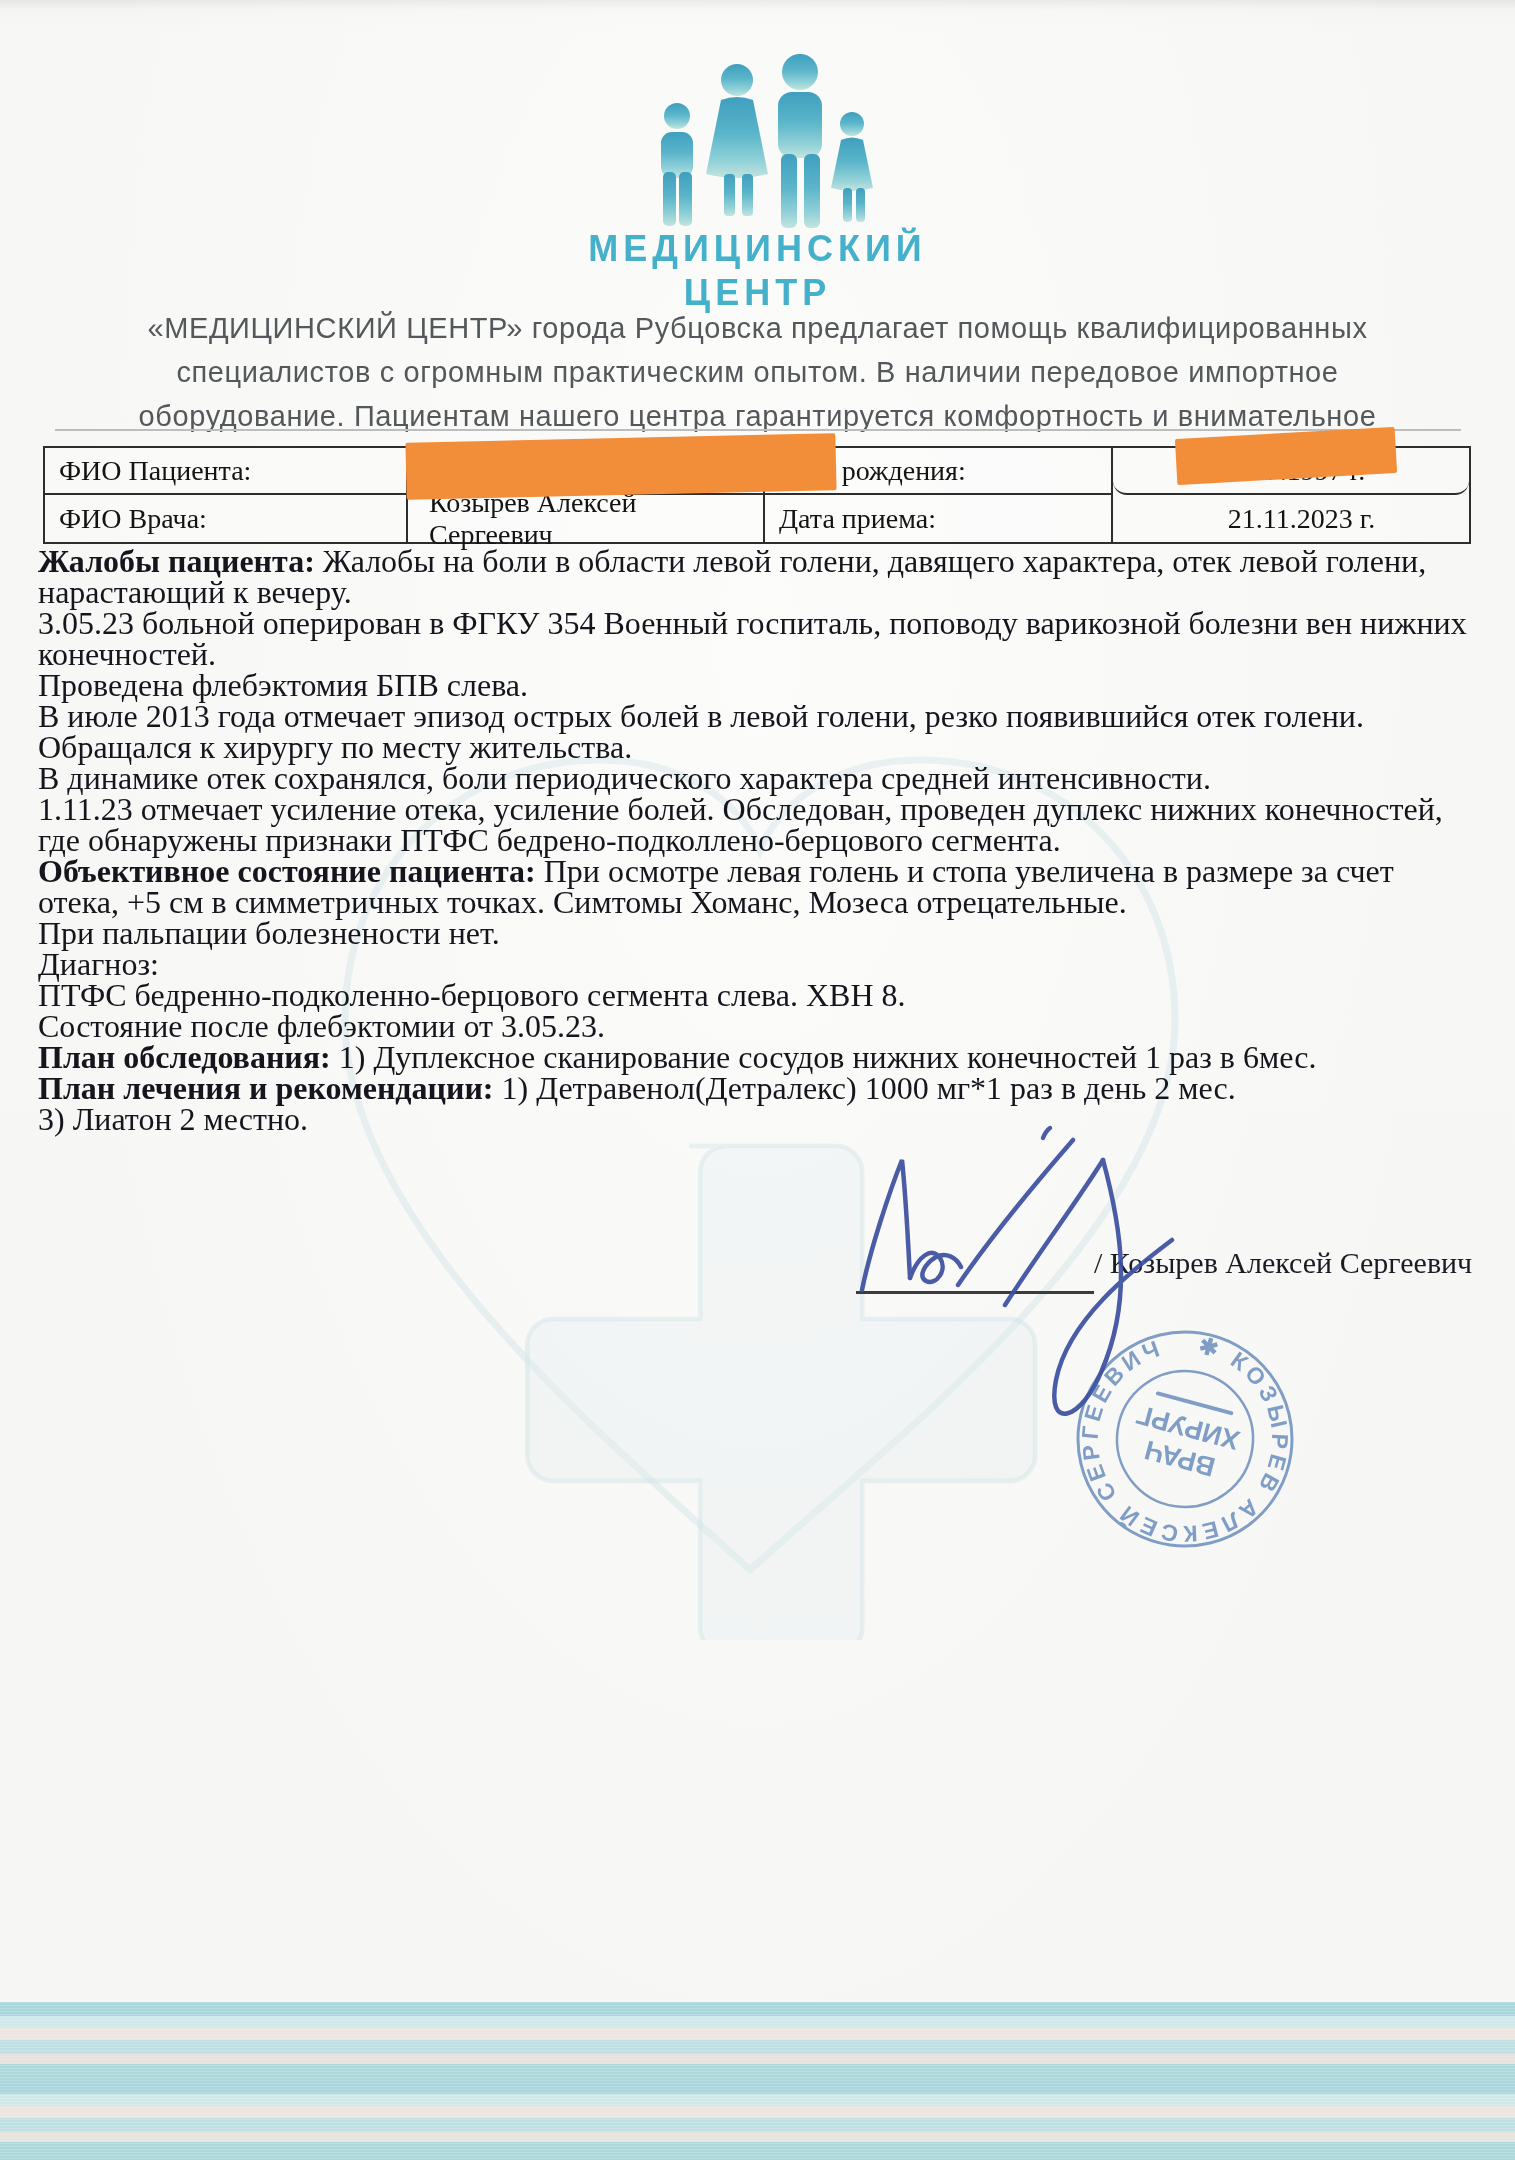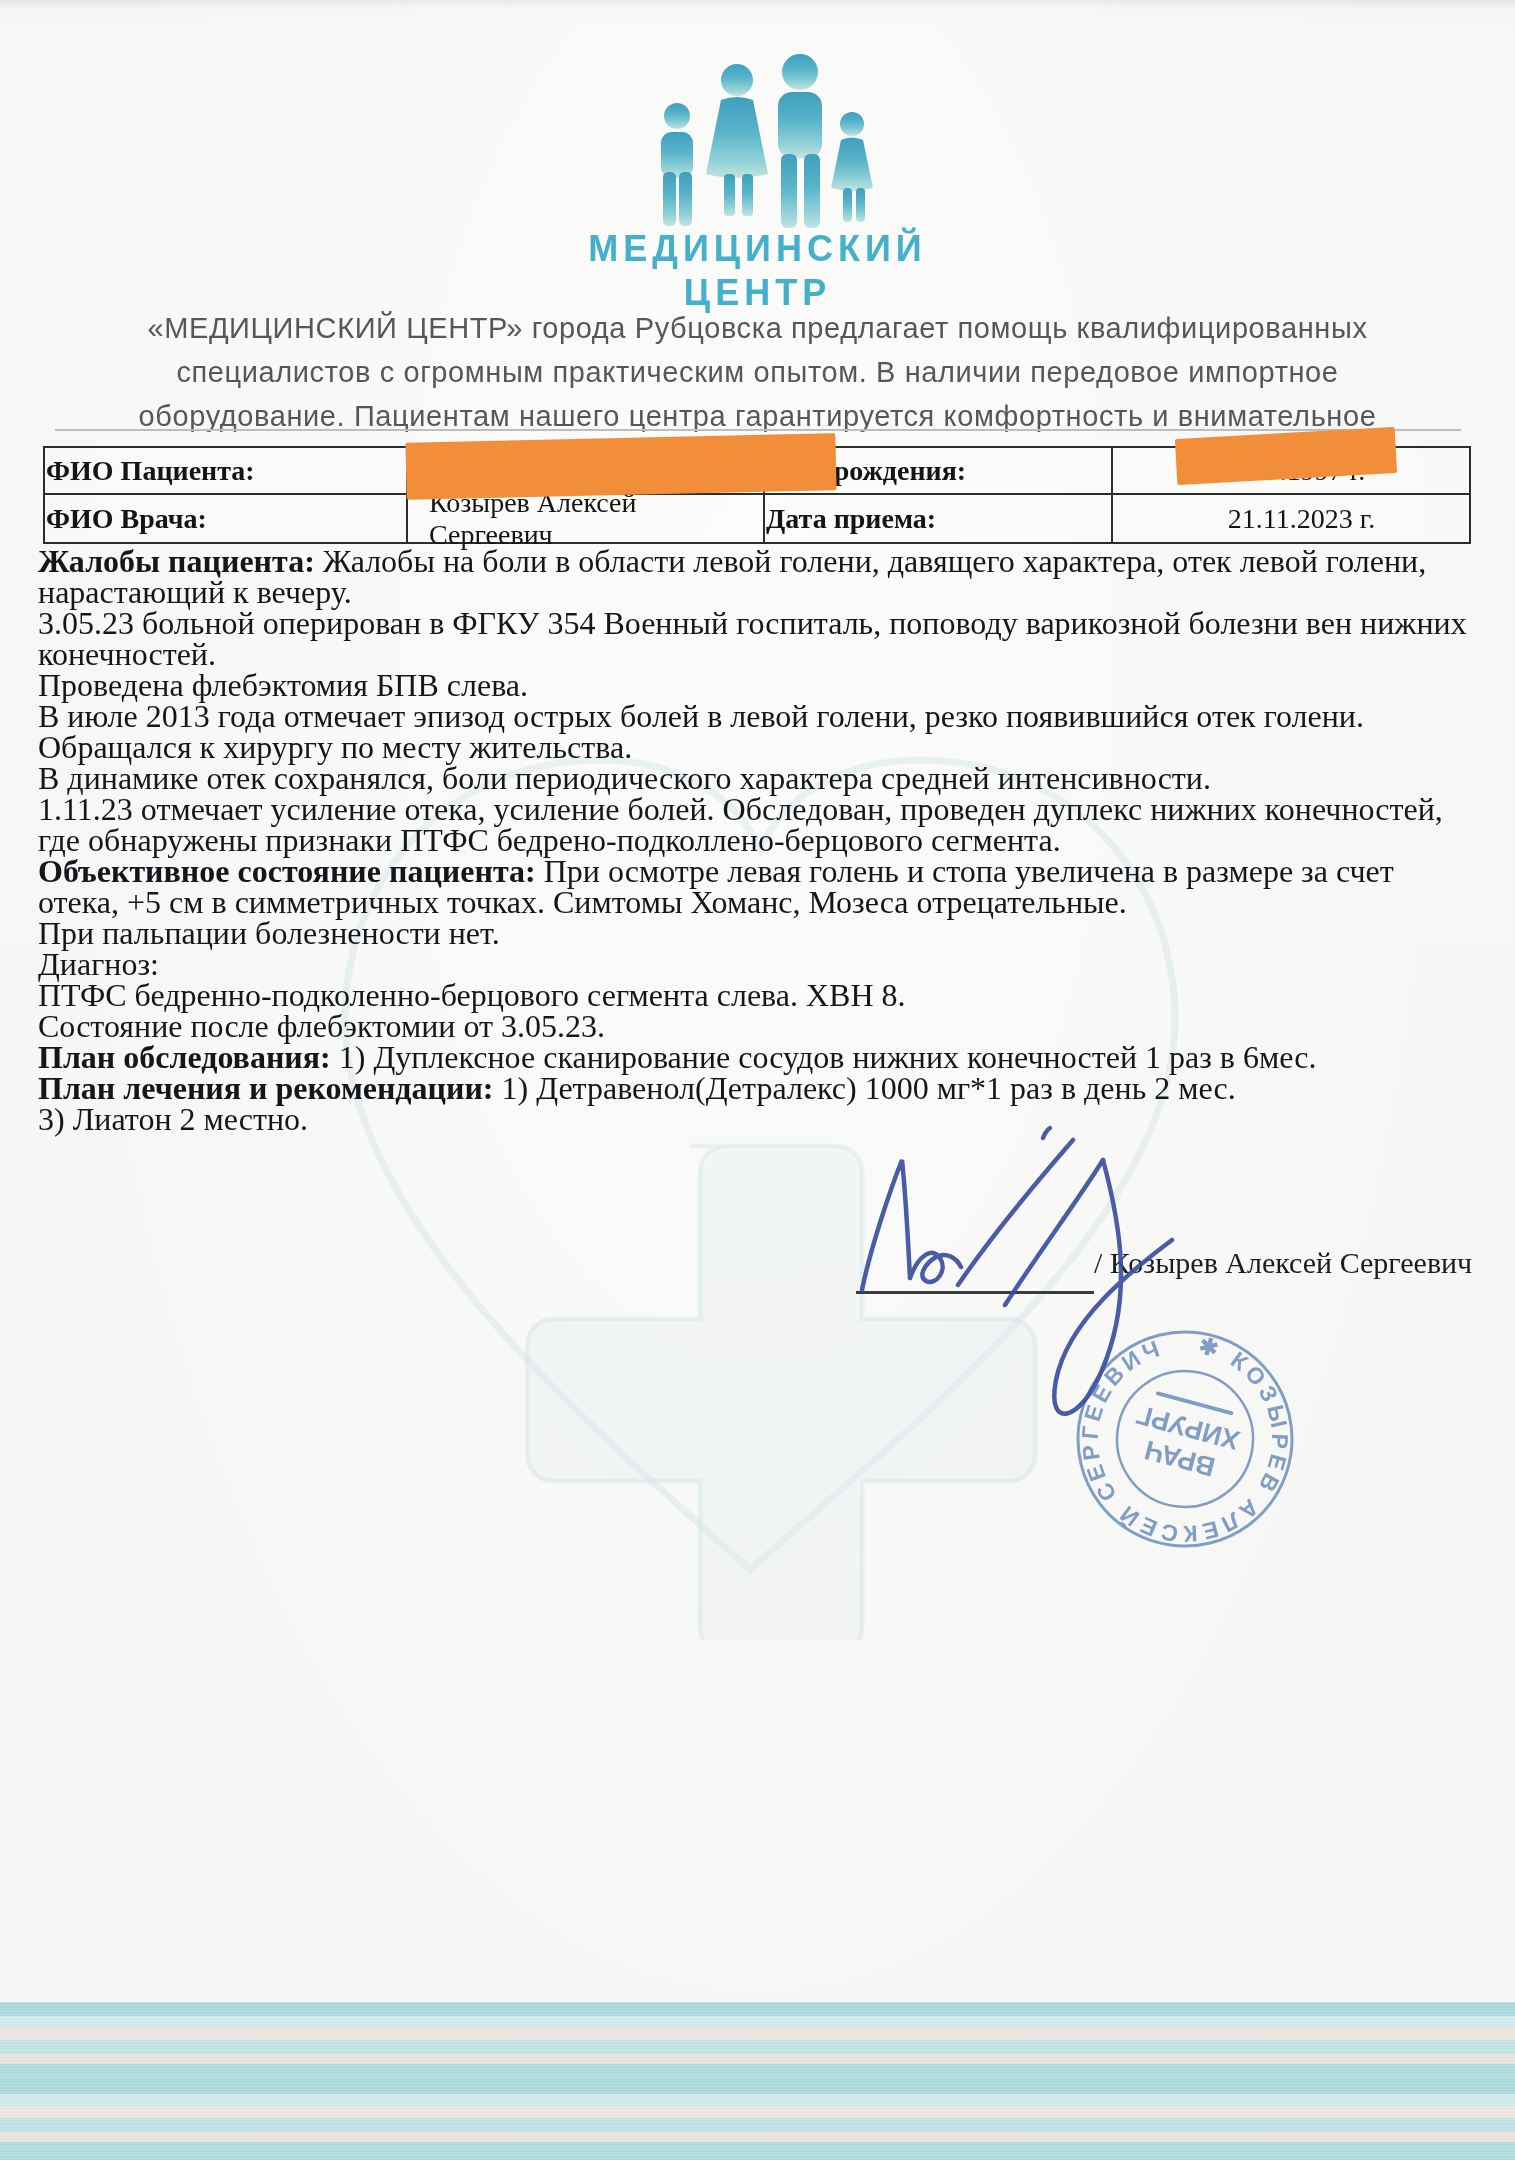--- a/index.html
+++ b/index.html
@@ -31,23 +31,23 @@
   .rule{position:absolute;left:55px;top:429px;width:1406px;height:2px;
        background:#bdbdbd;z-index:1;}
 
   
   .info-table{position:absolute;left:43px;top:446px;width:1424px;z-index:2;
        display:grid;grid-template-columns:363px 357px 348px 356px;
        grid-auto-rows:47px;border:2px solid #2d2d2d;background:rgba(255,255,255,.25);}
   .cell{border-right:2px solid #2d2d2d;border-bottom:2px solid #2d2d2d;
        display:flex;align-items:center;font-size:28px;color:#141414;
        position:relative;overflow:visible;}
-  .cell:nth-child(4n){border-right:none;}
+  .cell:nth-child(4n){border-right:none;border-radius:14px;}
   .cell.last-row{border-bottom:none;padding-left:21px;}
-  .cell.label{font-weight:700;padding-left:1px;}
+  .cell.label{font-weight:400;padding-left:14px;}
   .cell.value{justify-content:center;}
 
   .redaction{position:absolute;z-index:3;border-radius:2px;}
   .redaction-1{left:406px;top:438px;width:430px;height:57px;transform:rotate(-1.3deg);}
   .redaction-2{left:1176px;top:433px;width:220px;height:46px;transform:rotate(-3.2deg);}
 
   
   .report{position:absolute;left:38px;top:546px;width:1442px;z-index:2;
        font-size:32px;line-height:31px;color:#15151d;}
   .report .para{margin:0;}

